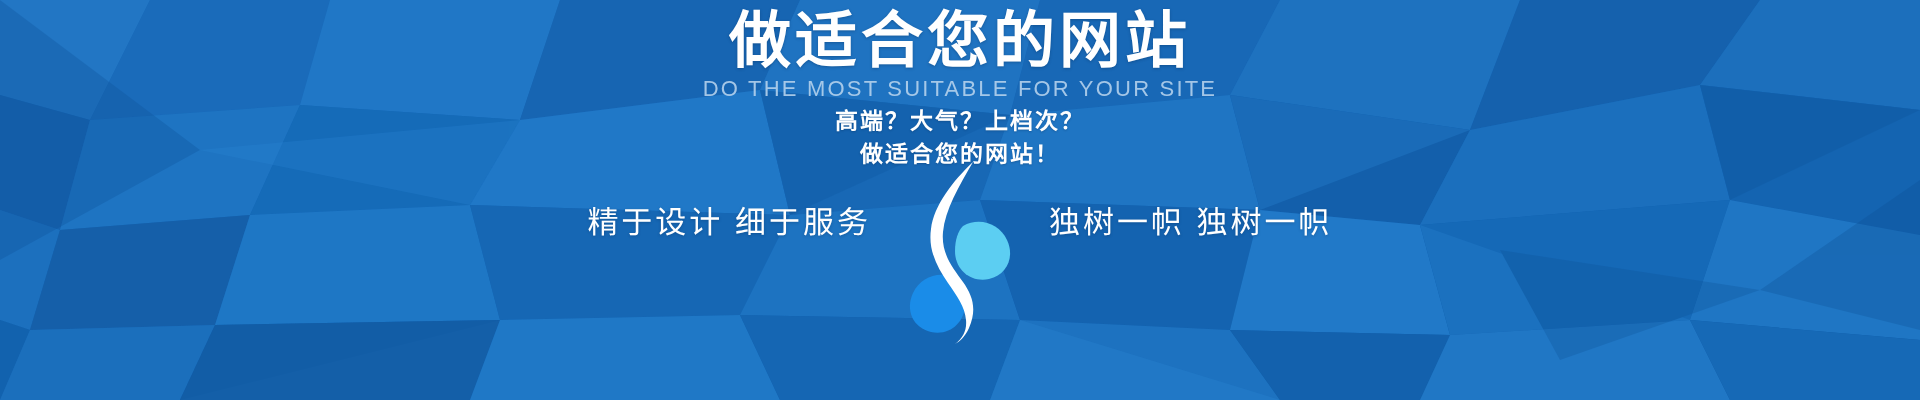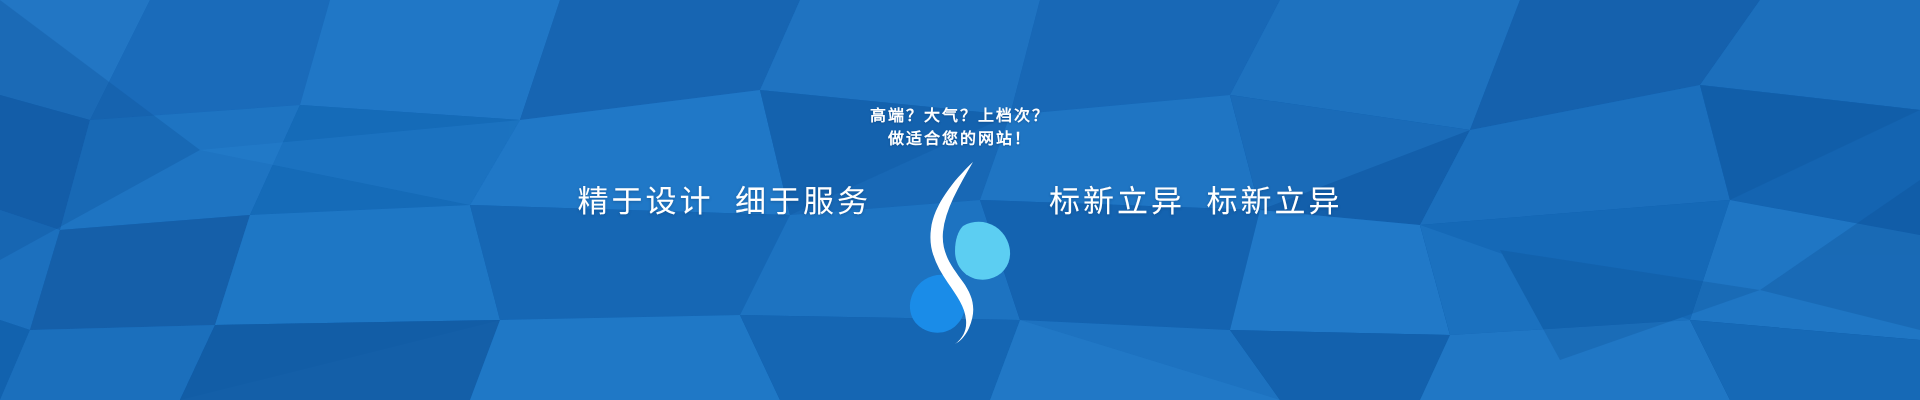--- a/index.html
+++ b/index.html
@@ -68,38 +68,37 @@
     position: absolute;
     top: 105px;
     left: 0;
     width: 100%;
     text-align: center;
   }
 
   .q-line {
     margin: 0;
     color: #ffffff;
-    font-size: 16px;
+    font-size: 23px;
     font-weight: 700;
     letter-spacing: 2px;
     line-height: 1.42;
     text-shadow: 0 1px 2px rgba(6, 40, 80, .3);
   }
 
   
   .slogan-row {
     position: absolute;
-    top: 188px;
+    top: 178px;
     left: 0;
     width: 100%;
     height: 60px;
     display: flex;
-    align-items: flex-start;
+    align-items: flex-end;
     justify-content: center;
-    font-family: Liberation Mono, monospace;
   }
 
   .slogan {
     color: #ffffff;
     font-size: 31px;
     font-weight: 400;
     letter-spacing: 3px;
     line-height: 1;
     white-space: nowrap;
     text-shadow: 0 1px 3px rgba(6, 40, 80, .30);
@@ -198,30 +197,34 @@
         <polygon points="215,325 500,320 180,400" fill="#0f5aa2"></polygon>
         <polygon points="1020,320 1280,400 990,400" fill="#2b87d5"></polygon>
         <polygon points="1920,180 1760,290 1920,330" fill="#0c4f95"></polygon>
         <polygon points="1500,250 1760,290 1560,360" fill="#0d5399"></polygon>
       </g>
     </g>
   </svg>
 
   <div id="content">
 
+    <div class="headline-block">
+      <h1 class="main-title">做适合您的网站</h1>
+      <p class="sub-title-en">DO THE MOST SUITABLE FOR YOUR SITE</p>
+    </div>
 
     <div class="question-block">
       <p class="q-line">高端？大气？上档次？</p>
       <p class="q-line">做适合您的网站！</p>
     </div>
 
     <div class="slogan-row">
       <div class="slogan slogan-left">精于设计 细于服务</div>
       <div class="logo-gap"></div>
-      <div class="slogan slogan-right">标新立异 标新立异</div>
+      <div class="slogan slogan-right">独树一帜 独树一帜</div>
     </div>
 
     <svg id="logo-mark" viewBox="0 0 130 185">
 
       <path fill="#1a8ce8" d="M62 119
                C 46 110, 26 116, 18 133
                C 10 150, 18 168, 36 172
                C 54 176, 70 163, 70 144
                C 70 133, 67 124, 62 119 Z"></path>
 

